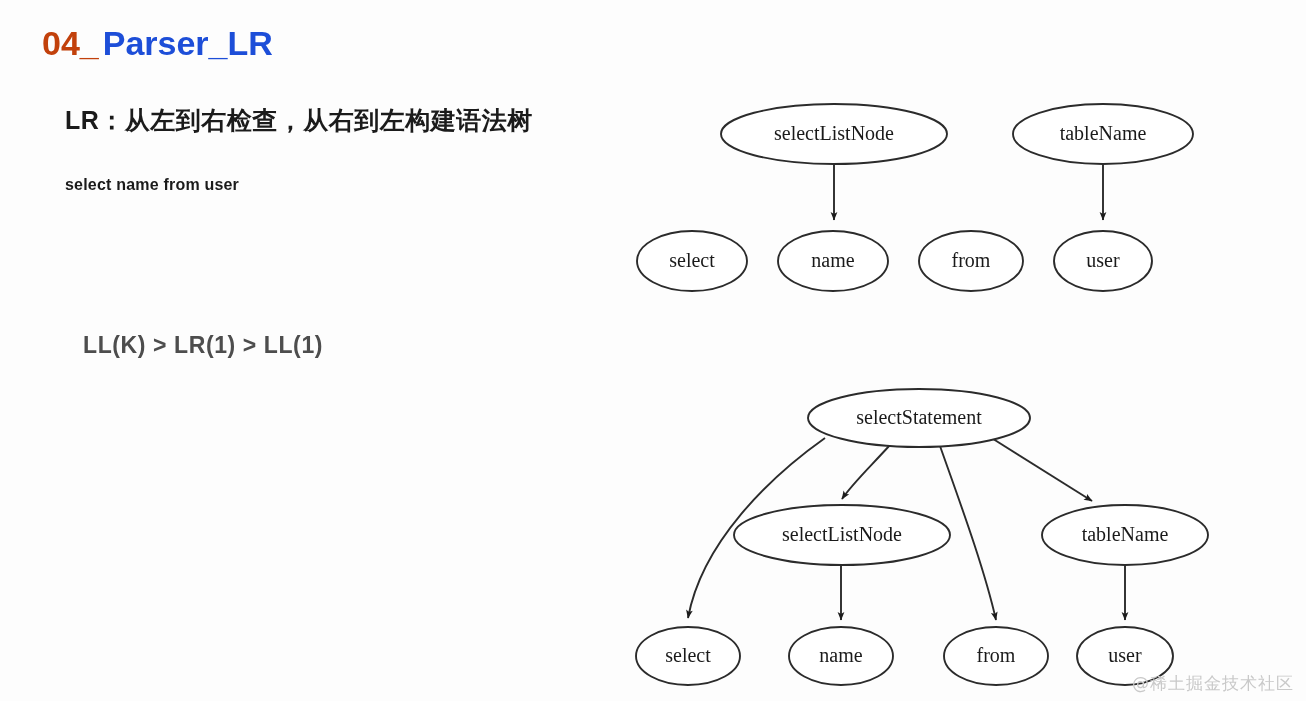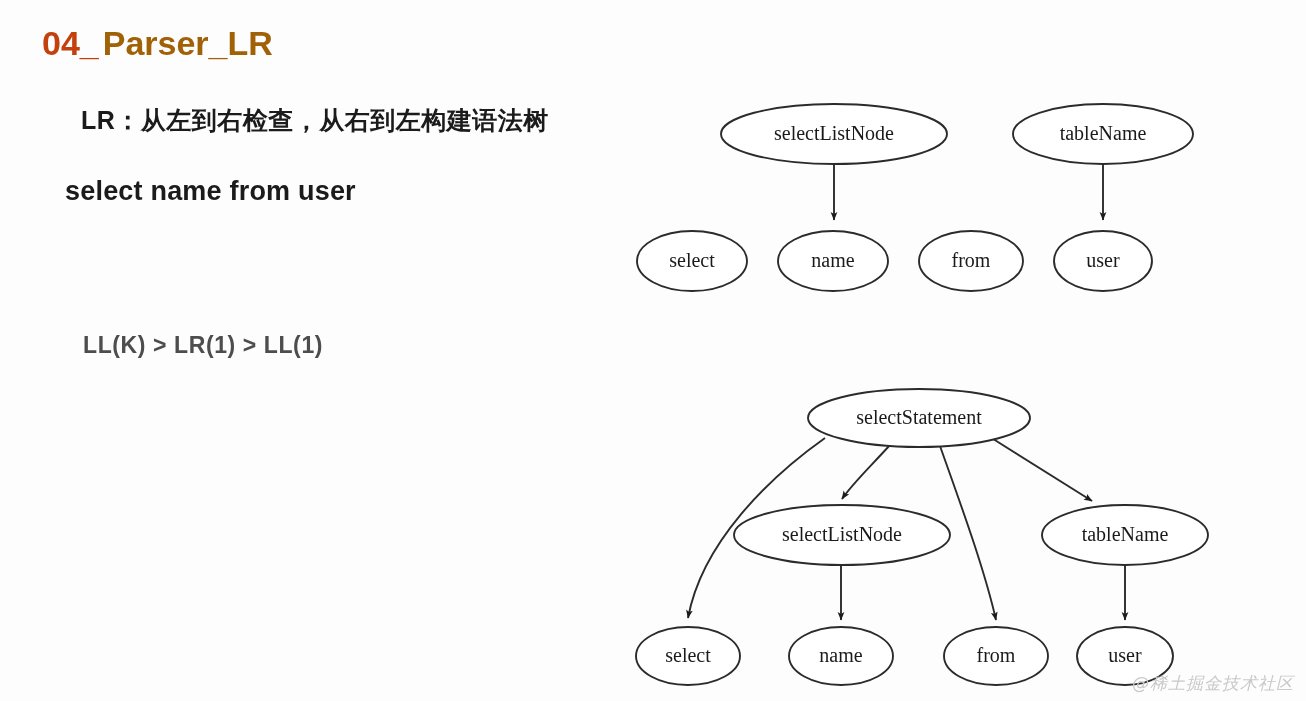--- a/index.html
+++ b/index.html
@@ -23,41 +23,40 @@
     top: 24px;
     font-size: 34px;
     font-weight: bold;
     letter-spacing: 0px;
     white-space: nowrap;
   }
   #slide-title .num {
     color: #c2410c;
   }
   #slide-title .name {
-    color: #a16207;
+    color: #1d4ed8;
     margin-left: 4px;
   }
 
   
   .body-line {
     position: absolute;
     left: 65px;
     color: #1b1b1b;
     font-weight: bold;
     white-space: nowrap;
   }
   #line-lr {
     top: 104px;
     font-size: 25px;
     letter-spacing: 0.5px;
-    margin-left: 16px;
   }
   #line-sql {
     top: 176px;
-    font-size: 27px;
+    font-size: 16px;
     letter-spacing: 0.2px;
   }
   #line-precedence {
     position: absolute;
     left: 83px;
     top: 332px;
     font-size: 23px;
     font-weight: bold;
     color: #4d4d4d;
     letter-spacing: 0.6px;
@@ -107,21 +106,20 @@
   
   #watermark {
     position: absolute;
     right: 12px;
     bottom: 6px;
     font-size: 17px;
     color: #c9c9c9;
     font-family: "DejaVu Sans", sans-serif;
     white-space: nowrap;
     letter-spacing: 1px;
-    font-style: italic;
   }
 </style>
 </head>
 <body>
 
 <div id="slide-title">
   <span class="num">04_</span><span class="name">Parser_LR</span>
 </div>
 
 <div class="body-line" id="line-lr">LR：从左到右检查，从右到左构建语法树</div>

